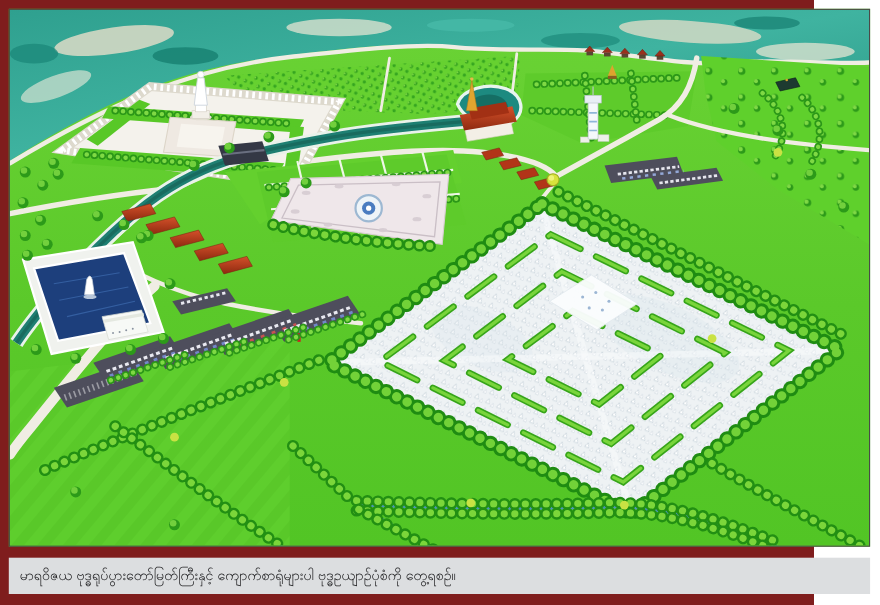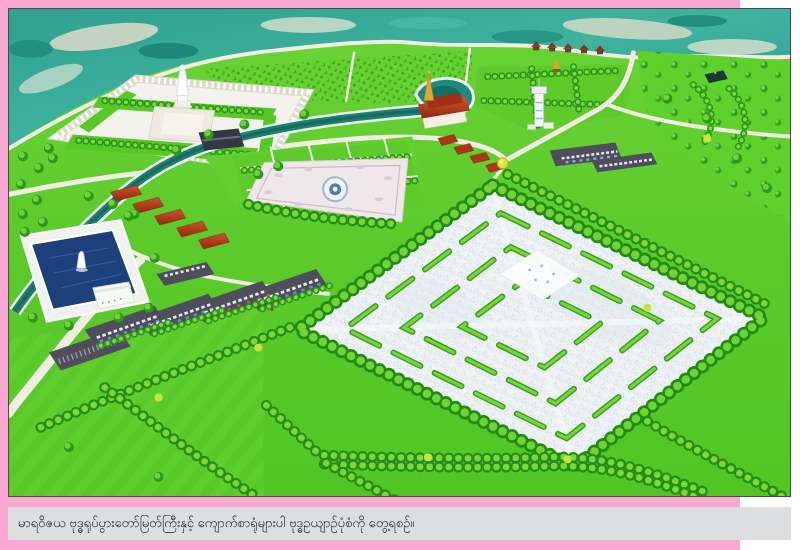--- a/index.html
+++ b/index.html
@@ -1,16 +1,16 @@
 <!DOCTYPE html>
 <html><head>
 <meta charset="utf-8">
 <style>
   html,body{margin:0;padding:0;background:#ffffff;width:800px;height:550px;overflow:hidden;}
-  .page{position:relative;width:740px;height:550px;background:#f9a8d4;font-family:"Liberation Sans",sans-serif;}
+  .page{position:relative;width:740px;height:550px;background:#7f1d1d;font-family:"Liberation Sans",sans-serif;}
   .figure{position:absolute;left:8px;top:8px;width:783px;height:489px;border:1.5px solid #4a4a48;box-sizing:border-box;overflow:hidden;background:#5bc92a;}
   .figure svg{display:block;width:100%;height:100%;}
   .caption-bar{position:absolute;left:8px;top:507px;width:783px;height:33px;background:#dcdee0;display:flex;align-items:center;padding:0 10px;box-sizing:border-box;}
   .caption-text{font-size:13px;color:#1d1d1f;line-height:1.1;}
   
   .fb-d{fill:none;stroke:#1f8c12;stroke-width:14;stroke-linecap:round;stroke-dasharray:.1 10.5}
   .fb-l{fill:none;stroke:#72d238;stroke-width:8.5;stroke-linecap:round;stroke-dasharray:.1 10.5}
   .tl-d{fill:none;stroke:#228f13;stroke-width:11;stroke-linecap:round;stroke-dasharray:.1 9.5}
   .tl-l{fill:none;stroke:#7bd63a;stroke-width:6.5;stroke-linecap:round;stroke-dasharray:.1 9.5}
   .hg-d{fill:none;stroke:#2b9718;stroke-width:7;stroke-linecap:round;stroke-dasharray:.1 7}

